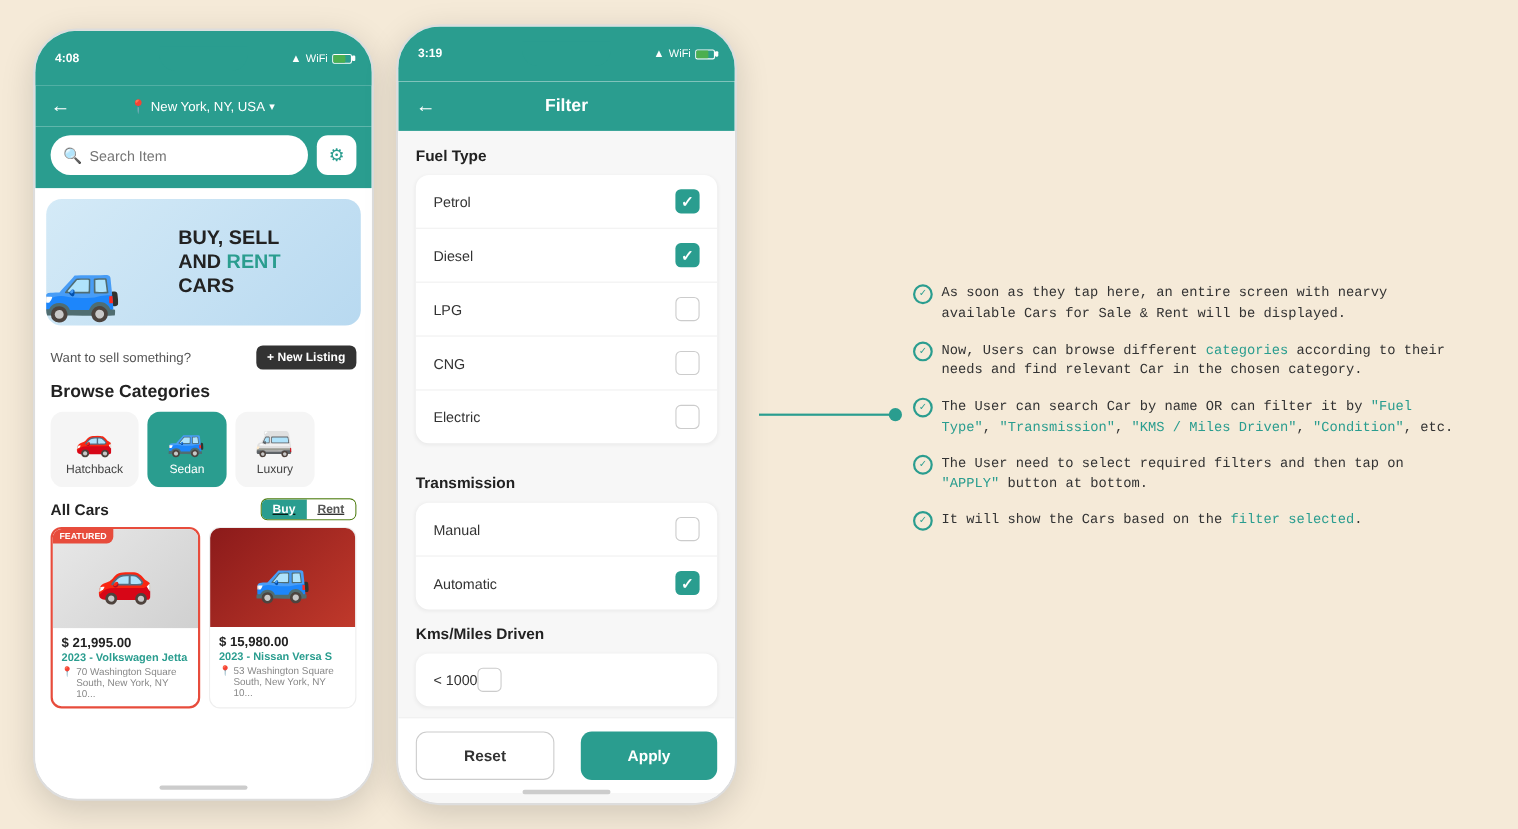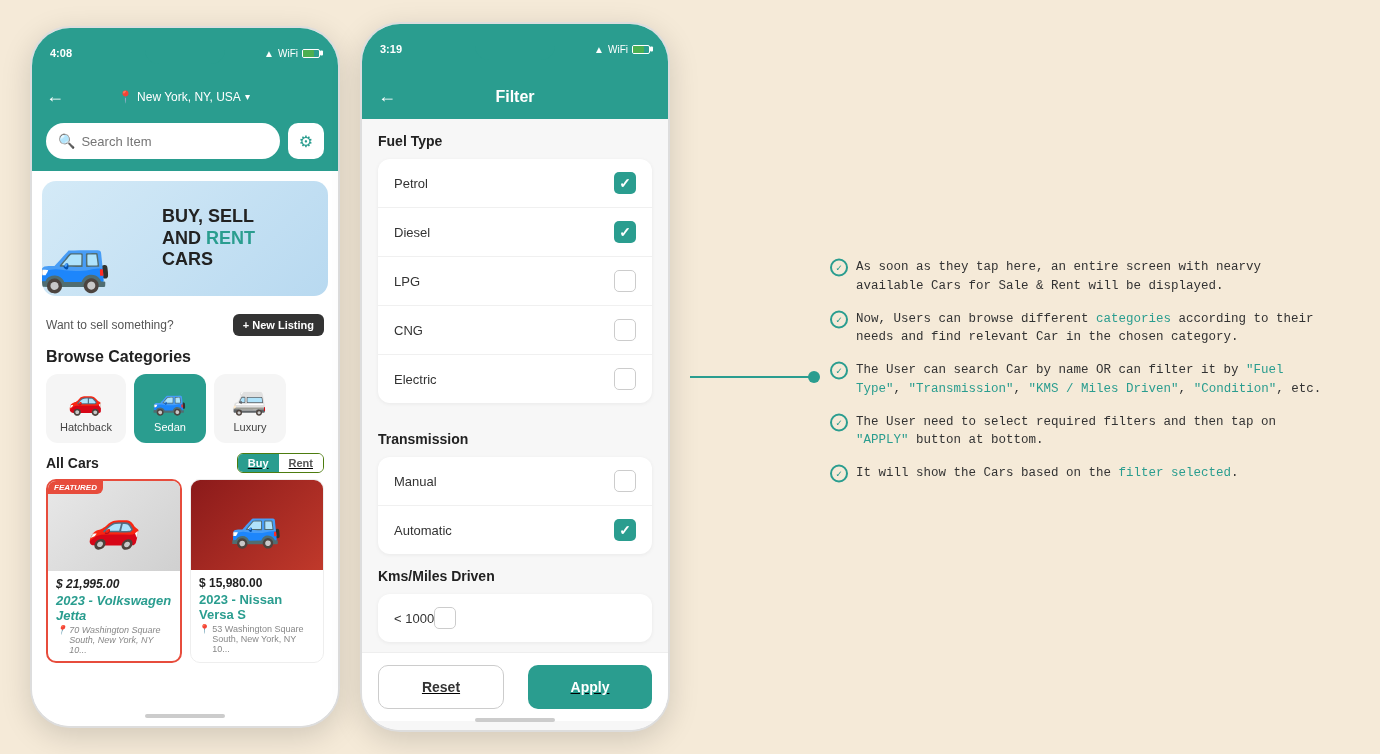--- a/index.html
+++ b/index.html
@@ -183,37 +183,37 @@
     .cars-row {
       display: flex; gap: 8px; padding: 0 14px;
     }
     .car-card {
       flex: 1; background: #fff;
       border-radius: 10px;
       border: 1px solid #eee;
       overflow: hidden;
       cursor: pointer;
     }
-    .car-card.featured { border: 2px solid #e74c3c; font-style: italic; }
+    .car-card.featured { border: 2px solid #e74c3c; }
     .car-img-wrap {
       position: relative;
       height: 90px;
       background: #f0f0f0;
       display: flex; align-items: center; justify-content: center;
     }
     .featured-badge {
       position: absolute; top: 0; left: 0;
       background: #e74c3c; color: #fff;
       font-size: 8px; font-weight: 700;
       padding: 2px 6px;
       border-radius: 0 0 6px 0;
     }
     .car-info { padding: 6px 8px; }
     .car-price { font-size: 12px; font-weight: 700; color: #222; }
-    .car-name { font-size: 13px; color: #2a9d8f; font-weight: 600; margin: 2px 0; }
+    .car-name { font-size: 10px; color: #2a9d8f; font-weight: 600; margin: 2px 0; }
     .car-loc { font-size: 9px; color: #888; display: flex; align-items: flex-start; gap: 2px; }
 
     
     .phone2-content { background: #f7f7f7; height: calc(710px - 50px); overflow-y: auto; }
     .filter-header {
       background: #2a9d8f;
       display: flex; align-items: center;
       padding: 12px 16px;
       gap: 12px;
     }
@@ -264,21 +264,20 @@
     .kms-label { font-size: 13px; color: #333; }
 
     
     .filter-actions {
       display: flex; gap: 24px;
       padding: 12px 16px;
       background: #fff;
       position: sticky; bottom: 0;
       border-top: 1px solid #eee;
       margin-top: 10px;
-      text-decoration: underline;
     }
     .reset-btn {
       flex: 1; padding: 13px;
       border: 1.5px solid #ccc;
       border-radius: 10px;
       background: #fff;
       font-size: 14px; font-weight: 600; color: #333;
       cursor: pointer;
     }
     .apply-btn {

